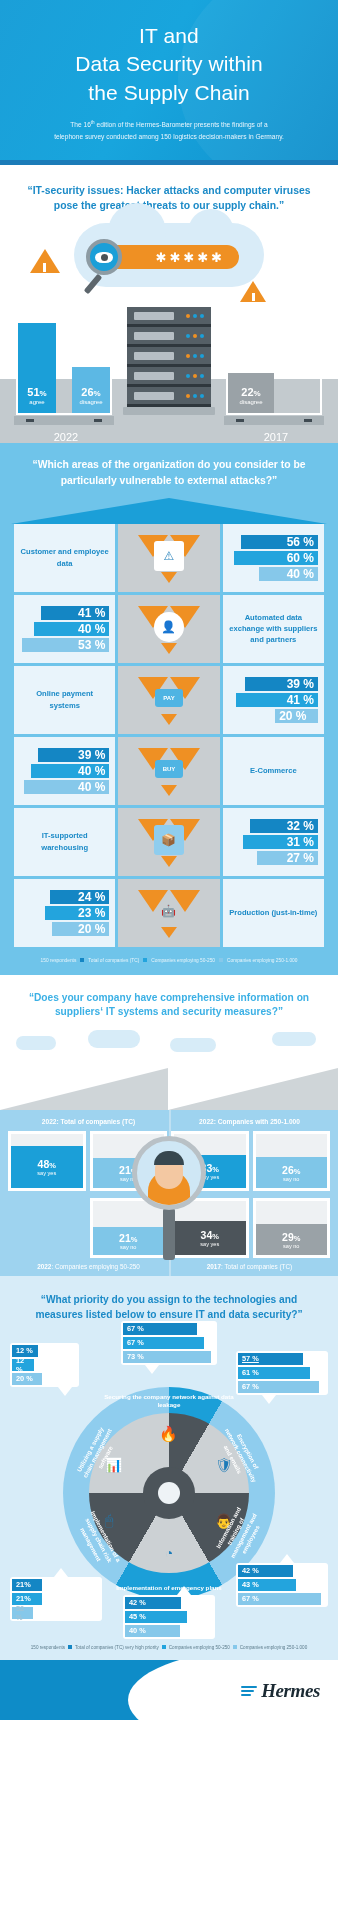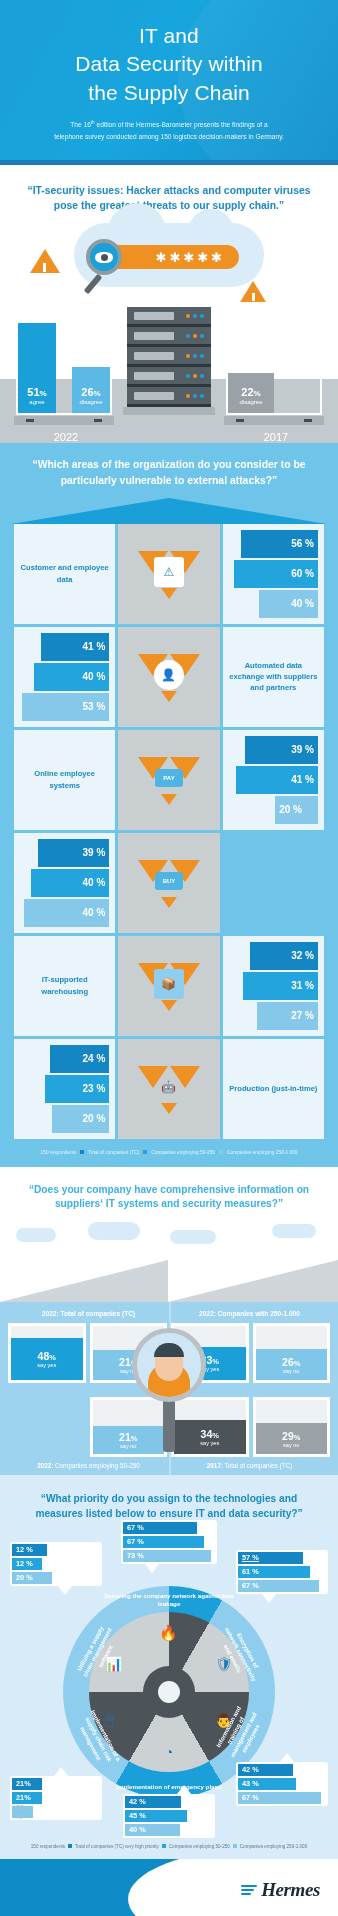--- a/index.html
+++ b/index.html
@@ -114,21 +114,21 @@
          border-left:158px solid transparent;border-right:158px solid transparent;
          border-bottom:26px solid #1b9fd8; }
   .grid{ padding:0 14px; }
   .grow{ display:grid; grid-template-columns:1fr 1fr 1fr; gap:3px; margin-bottom:3px; }
   .cell{ background:#e9f4fb; min-height:68px; display:flex; align-items:center;
          justify-content:center; padding:6px; }
   .cell.ico{ background:#c9ced1; }
   .cell .label{ color:#1b8ac7; font-size:7.6px; font-weight:bold; line-height:1.5;
                 text-align:center; }
   .minibars{ width:100%; display:flex; flex-direction:column; gap:2px; }
-  .mb{ height:28px; color:#fff; font-size:10px; font-weight:bold;
+  .mb{ height:14px; color:#fff; font-size:12px; font-weight:bold;
        display:flex; align-items:center; }
   .mb span{ width:100%; padding:0 4px; }
   .c1{background:#1486c4;} .c2{background:#23a4dd;} .c3{background:#86c8ea;}
   .ralign .mb span{ text-align:right; }
   .ralign .mb{ justify-content:flex-end; margin-left:auto; }
   .lalign .mb span{ text-align:right; }
   .funnel{ position:relative; width:52px; height:46px; }
   .funnel .fl,.funnel .fr{ position:absolute; top:0; width:0;height:0;
     border-left:15px solid transparent;border-right:15px solid transparent;
     border-top:22px solid #ef9023;}
@@ -150,21 +150,21 @@
   .clouds3{ position:relative; height:34px; }
   .cl{ position:absolute; background:#d7ecf8; border-radius:9px; height:14px; }
   .ramp{ position:relative; height:48px; }
   .ramp .r1,.ramp .r2{ position:absolute; bottom:0; width:0;height:0; }
   .ramp .r1{ left:0; border-left:168px solid transparent; border-bottom:42px solid #cfd5d8; }
   .ramp .r2{ right:0; border-left:170px solid transparent; border-bottom:42px solid #cfd5d8; }
   .panel3{ background:#9ed3ef; padding:8px 8px 6px; position:relative; }
   .p3head{ display:flex; }
   .p3head div{ flex:1; text-align:center; color:#fff; font-size:6.6px; font-weight:bold; }
   .p3grid{ display:flex; gap:4px; margin-top:6px; }
-  .p3col{ flex:1; display:flex; flex-direction:column; gap:14px; }
+  .p3col{ flex:1; display:flex; flex-direction:column; gap:7px; }
   .mon{ background:#eef1f3; border:3px solid #fff; height:60px; position:relative; }
   .fill{ position:absolute; left:0; right:0; bottom:0; color:#fff; text-align:center;
          display:flex; flex-direction:column; align-items:center; justify-content:center; }
   .fill .v{ font-size:10.5px; font-weight:bold; }
   .fill .v small{ font-size:7.5px; }
   .fill .l{ font-size:5.6px; }
   .b-yes{ background:#1b9fd8; } .b-no{ background:#7fc6e8; }
   .b-yes-d{ background:#4c545a; } .b-no-d{ background:#9aa2a7; }
   .p3foot{ display:flex; margin-top:5px; }
   .p3foot div{ flex:1; text-align:center; color:#fff; font-size:6.4px; }
@@ -191,21 +191,21 @@
   .bb{ height:12px; color:#fff; font-size:7.4px; font-weight:bold; display:flex;
        align-items:center; }
   .bb span{ padding:0 4px; width:100%; }
   .tipdown{ width:0;height:0;border-left:7px solid transparent;
     border-right:7px solid transparent;border-top:9px solid #fff; }
   .tipup{ width:0;height:0;border-left:7px solid transparent;
     border-right:7px solid transparent;border-bottom:9px solid #fff; }
 
   .wheelwrap{ position:relative; width:338px; height:300px; margin-top:2px; }
   .top-b{ position:absolute; left:50%; transform:translateX(-50%); top:-14px; width:96px; }
-  .left-b{ position:absolute; left:10px; top:8px; width:92px; }
+  .left-b{ position:absolute; left:10px; top:8px; width:69px; }
   .right-b{ position:absolute; right:10px; top:16px; width:92px; }
   .bl-b{ position:absolute; left:10px; bottom:14px; width:92px; }
   .bc-b{ position:absolute; left:50%; transform:translateX(-50%); bottom:-4px; width:92px; }
   .br-b{ position:absolute; right:10px; bottom:28px; width:92px; }
   .legend4{ color:#5d7c8c; font-size:4.6px; text-align:center; padding:10px 4px 4px;
            display:flex; align-items:center; justify-content:center; gap:3px; flex-wrap:wrap;}
   .legend4 i{ width:4px;height:4px;display:inline-block;}
 
   
   .footer{ background:#0e8cc8; height:60px; position:relative; overflow:hidden; }
@@ -411,21 +411,21 @@
             <div class="fico" style="border-radius:50%;">👤</div>
           </div>
         </div>
         <div class="cell">
           <div class="label">Automated data exchange with suppliers and partners</div>
         </div>
       </div>
 
       <div class="grow">
         <div class="cell">
-          <div class="label">Online employee systems</div>
+          <div class="label">Online payment systems</div>
         </div>
         <div class="cell ico">
           <div class="funnel">
             <div class="fl"></div>
               <div class="fr"></div>
               <div class="fb"></div>
             <div class="fico" style="background:#4fb4e3;color:#fff;font-size:6px;font-weight:bold;height:18px;top:12px;width:28px;">PAY</div>
           </div>
         </div>
         <div class="cell ralign">
@@ -457,20 +457,23 @@
               </div>
           </div>
         </div>
         <div class="cell ico">
           <div class="funnel">
             <div class="fl"></div>
               <div class="fr"></div>
               <div class="fb"></div>
             <div class="fico" style="background:#4fb4e3;color:#fff;font-size:6px;font-weight:bold;height:18px;top:12px;width:28px;">BUY</div>
           </div>
+        </div>
+        <div class="cell">
+          <div class="label">E-Commerce</div>
         </div>
       </div>
 
       <div class="grow">
         <div class="cell">
           <div class="label">IT-supported warehousing</div>
         </div>
         <div class="cell ico">
           <div class="funnel">
             <div class="fl"></div>

